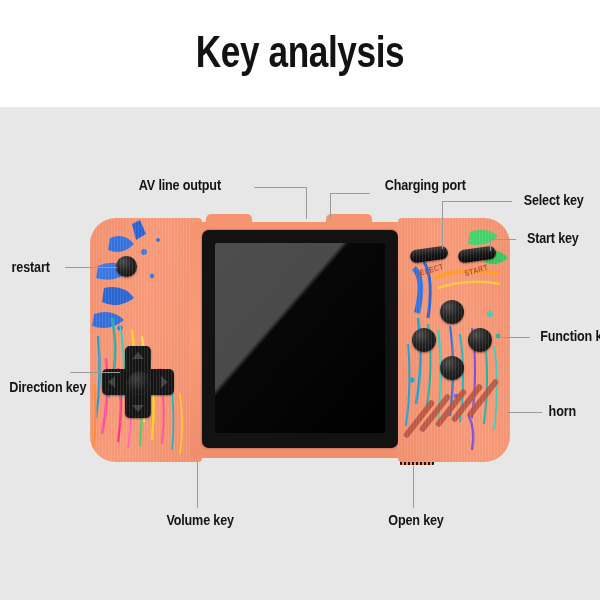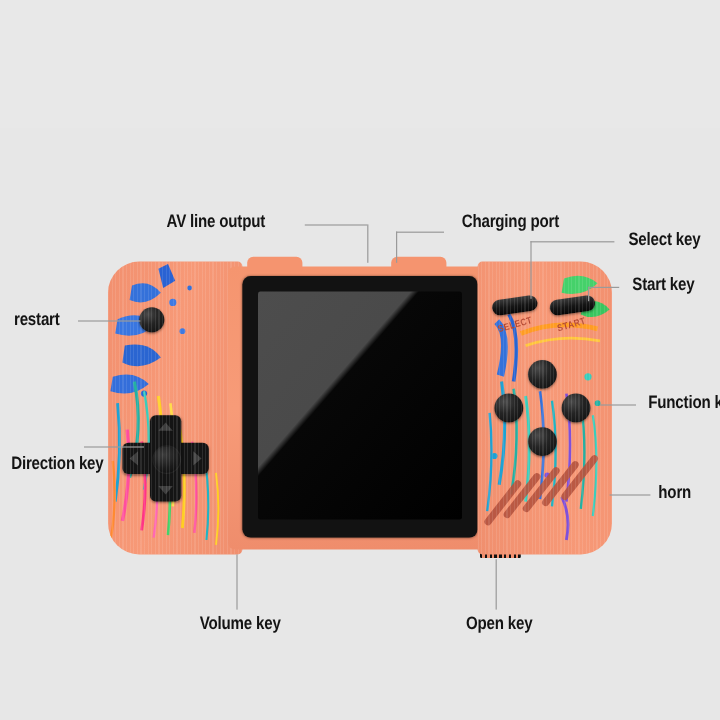--- a/index.html
+++ b/index.html
@@ -143,20 +143,23 @@
   }
   .lead{position:absolute;background:#9a9a9a;}
   .lead.h{height:1px;}
   .lead.v{width:1px;}
 </style>
 </head>
 <body>
 
 <div id="stage">
 
+  <div class="title-band">
+    <div class="title-text">Key analysis</div>
+  </div>
   <div class="bg-lower"></div>
 
   <div class="device">
 
     <div class="wing left">
       <svg class="splat" viewBox="0 0 112 244" preserveAspectRatio="none">
         <g opacity="0.95">
           <path d="M42 6 L50 2 L56 16 L46 22 Z" fill="#1f5fd8"></path>
           <path d="M20 20 Q34 14 44 26 Q32 38 18 32 Z" fill="#2a6fe0"></path>
           <path d="M8 48 Q26 40 40 52 Q26 66 6 60 Z" fill="#2f74e6"></path>

